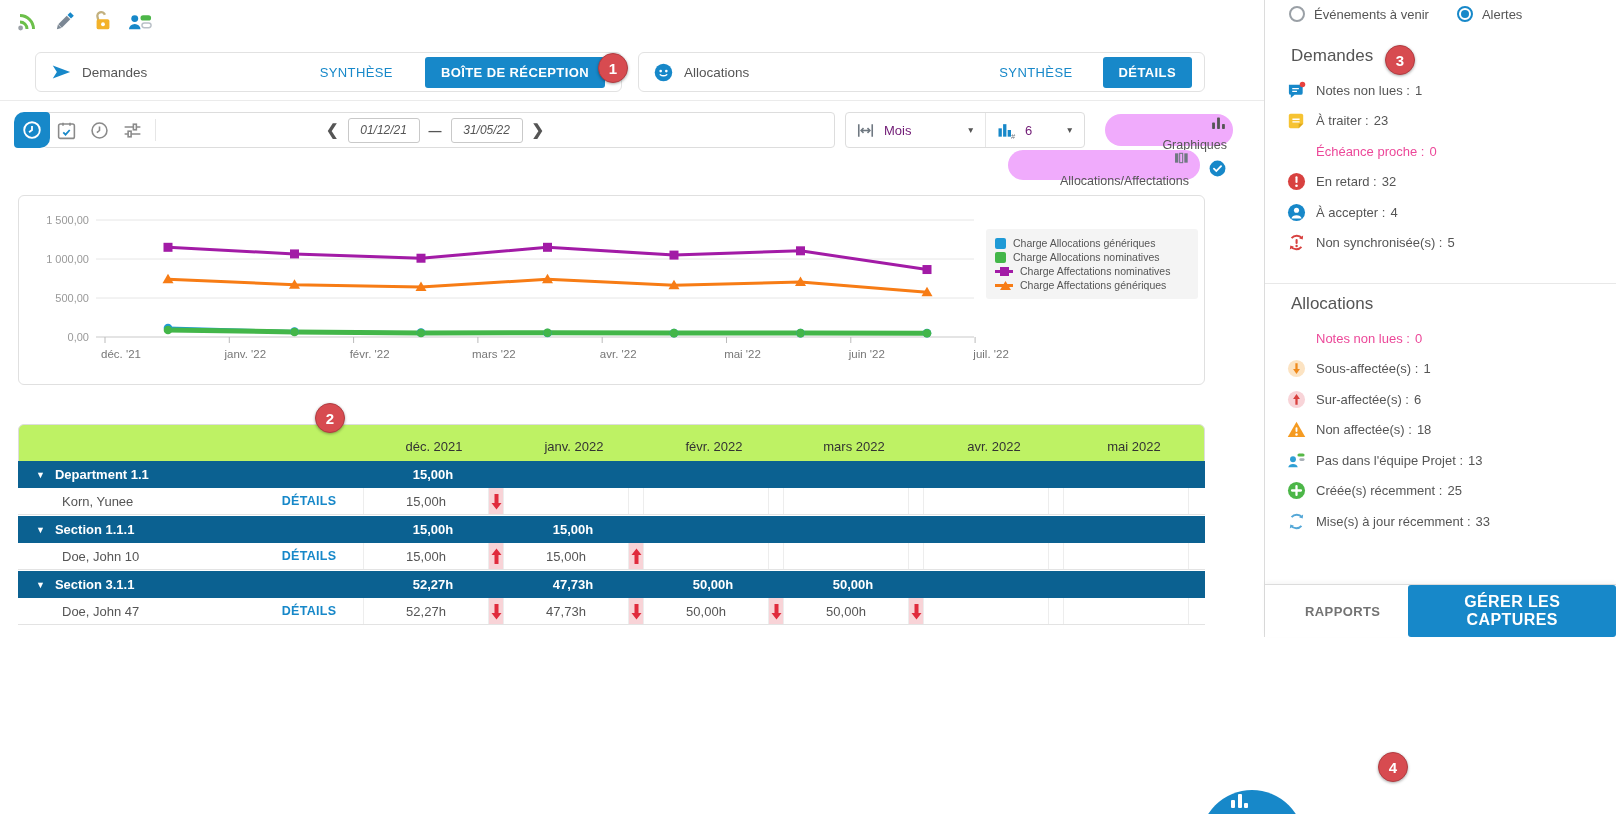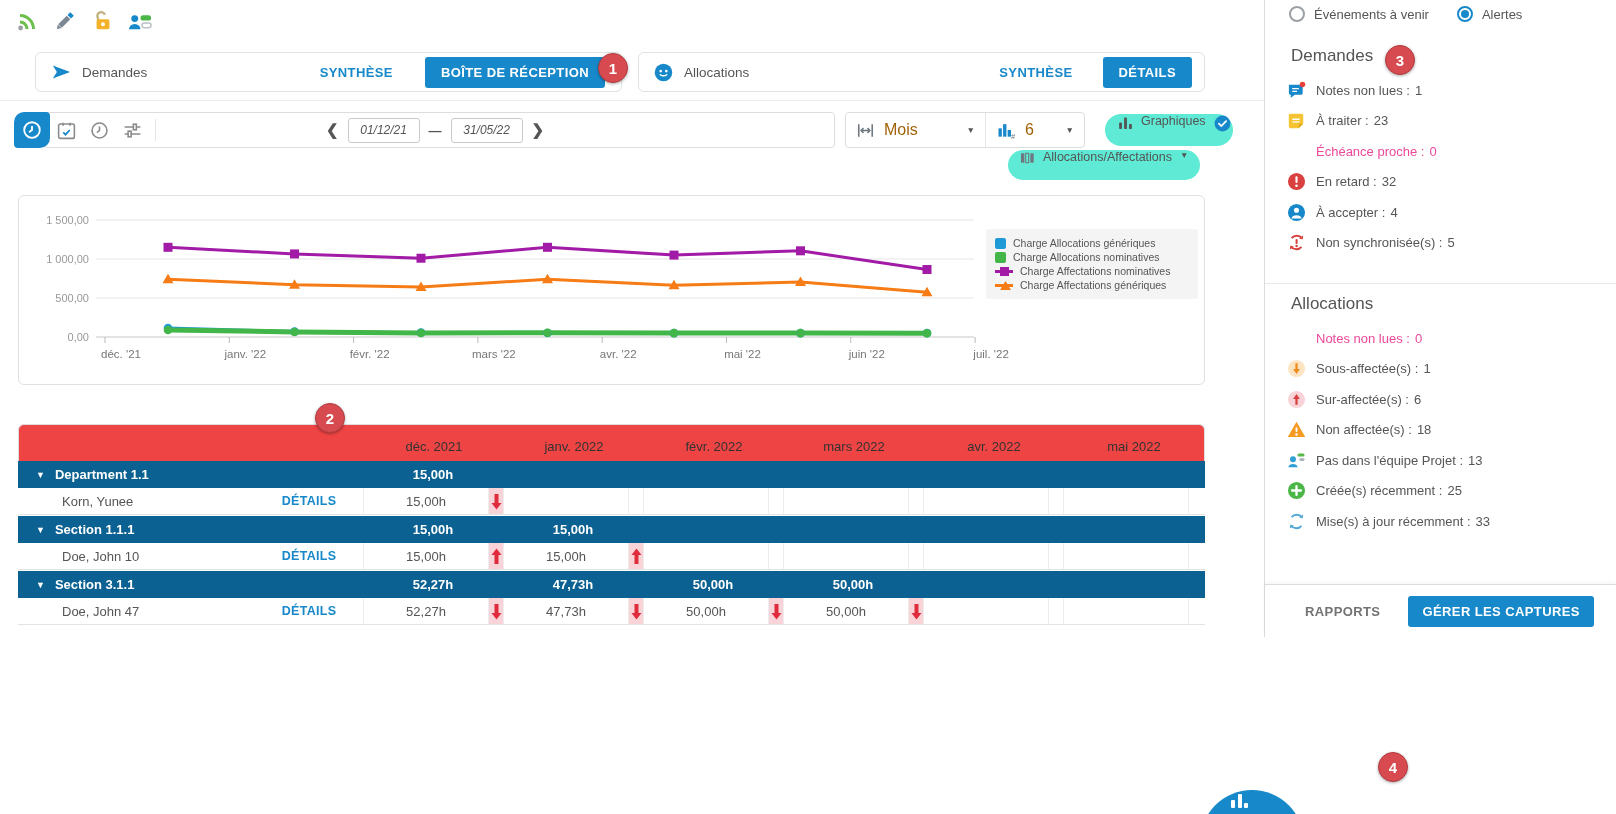--- a/index.html
+++ b/index.html
@@ -12,21 +12,21 @@
   .tb-icon{width:25px;height:25px;display:flex;align-items:center;justify-content:center;cursor:pointer;}
 
   
   .hpanel{position:absolute;top:52px;height:40px;border:1px solid #e2e2e2;border-radius:6px;
           display:flex;align-items:center;background:#fff;box-sizing:border-box;}
   #panel-demandes{left:35px;width:587px;}
   #panel-allocations{left:638px;width:567px;}
   .hicon{margin-left:14px;display:flex;}
   .hlabel{font-size:13.5px;color:#555;margin-left:10px;}
   .hspacer{flex:1;}
-  .hlink{font-size:13px;font-weight:bold;color:#1788c9;letter-spacing:.4px;cursor:pointer;}
+  .hlink{font-size:13px;font-weight:normal;color:#1788c9;letter-spacing:.4px;cursor:pointer;}
   .hbtn{background:#1788c9;color:#fff;font-weight:bold;font-size:13px;letter-spacing:.4px;
         padding:8px 16px;border-radius:3px;border:none;cursor:pointer;font-family:inherit;}
   #header-divider{position:absolute;left:0;top:100px;width:1264px;border-top:1px solid #ebebeb;}
 
   
   .callout{position:absolute;width:30px;height:30px;border-radius:50%;background:#d74b50;
            border:1px solid #b23c41;box-shadow:0 1px 3px rgba(0,0,0,.35);color:#fff;
            font-size:15px;font-weight:bold;display:flex;align-items:center;justify-content:center;
            z-index:40;box-sizing:border-box;}
 
@@ -40,43 +40,43 @@
   #date-cluster{position:absolute;left:282px;top:0;height:34px;display:flex;align-items:center;gap:9px;}
   .chev{font-size:15px;color:#555;cursor:pointer;font-weight:bold;}
   .date-input{width:66px;height:21px;border:1px solid #c9c9c9;border-radius:3px;text-align:center;
               font-style:italic;font-size:12px;color:#555;font-family:inherit;background:#fff;}
   .dash{color:#555;font-weight:bold;font-size:13px;}
   #scale-group{position:absolute;left:845px;top:112px;width:240px;height:36px;border:1px solid #ddd;
                border-radius:4px;background:#fff;box-sizing:border-box;display:flex;align-items:stretch;}
   .sg-half{display:flex;align-items:center;cursor:pointer;}
   .sg-half.h1{width:139px;border-right:1px solid #e6e6e6;}
   .sg-half.h2{flex:1;}
-  .sg-label{font-size:16px;color:#a16207;margin-left:9px;}
+  .sg-label{font-size:13px;color:#701a75;margin-left:9px;}
   .caret{font-size:8.5px;color:#555;margin-left:auto;margin-right:10px;}
-  .pill{background:#5eead4;border-radius:16px;display:flex;align-items:flex-start;cursor:pointer;}
+  .pill{background:#f0abfc;border-radius:16px;display:flex;align-items:flex-end;cursor:pointer;flex-direction:column;}
   #graphiques-pill{position:absolute;left:1105px;top:114px;width:128px;height:32px;padding:0 6px 0 12px;
                    box-sizing:border-box;gap:7px;}
   #series-pill{position:absolute;left:1008px;top:150px;width:192px;height:30px;padding:0 11px;
                box-sizing:border-box;gap:8px;}
   .pill-label{font-size:12.5px;color:#555;white-space:nowrap;}
 
   
   #chart-panel{position:absolute;left:18px;top:195px;width:1187px;height:190px;border:1px solid #e0e0e0;
                border-radius:6px;box-sizing:border-box;background:#fff;}
   #chart-svg{position:absolute;left:0;top:0;}
   #legend{position:absolute;left:967px;top:33px;width:212px;background:#f4f4f4;border-radius:3px;
           padding:7px 9px;box-sizing:border-box;}
   .lg-item{display:flex;align-items:center;height:14px;font-size:10.5px;color:#555;gap:7px;}
   .lg-sq{width:11px;height:11px;border-radius:2px;flex:0 0 auto;}
   .lg-ln{width:18px;height:3px;position:relative;flex:0 0 auto;}
   .lg-ln .mk{position:absolute;left:5px;top:-3px;}
 
   
   #table-head{position:absolute;left:18px;top:424px;width:1187px;height:44px;border:1px solid #ddd;
-              border-radius:6px;box-sizing:border-box;display:flex;align-items:center;background:#ef4444;}
+              border-radius:6px;box-sizing:border-box;display:flex;align-items:center;background:#bef264;}
   .th-spacer{width:345px;}
   .th-cell{width:140px;text-align:center;font-size:13px;color:#333;}
   #table-body{position:absolute;left:18px;top:460px;width:1187px;}
   .trow{display:flex;height:27px;box-sizing:border-box;}
   .trow.section{background:#0b6191;color:#fff;font-weight:bold;font-size:13px;margin-top:1px;cursor:pointer;}
   .sname{width:345px;display:flex;align-items:center;}
   .tri{font-size:9px;margin:0 10px 0 18px;}
   .trow.person{background:#fff;border-bottom:1px solid #e3e3e3;font-size:13px;color:#555;}
   .pname{width:237px;display:flex;align-items:center;padding-left:44px;box-sizing:border-box;}
   .pdetails{width:108px;display:flex;align-items:center;justify-content:center;font-weight:bold;
@@ -104,21 +104,21 @@
   #list-demandes{top:75px;}
   #list-allocations{top:323px;}
   .sb-item{height:30.5px;display:flex;align-items:center;font-size:13px;color:#555;cursor:pointer;}
   .sb-ico{width:20px;height:20px;margin-right:10px;display:flex;align-items:center;justify-content:center;flex:0 0 auto;}
   .sb-item.disabled{color:#ec4899;cursor:default;}
   .sb-value{margin-left:5px;}
   #sb-divider{position:absolute;left:0;right:0;top:283px;border-top:1px solid #e8e8e8;}
   #sb-footer{position:absolute;left:0;right:0;bottom:0;height:52px;border-top:1px solid #dcdcdc;
              display:flex;align-items:center;background:#fff;box-shadow:0 -2px 4px rgba(0,0,0,.04);}
   #rapports{margin-left:40px;font-size:13px;font-weight:bold;color:#737373;letter-spacing:.4px;cursor:pointer;}
-  #manage-btn{margin-left:28px;font-size:13px;padding:8px 14px;}
+  #manage-btn{margin-left:28px;font-size:16px;padding:8px 14px;}
 
   
   #fab{position:absolute;left:1200px;top:790px;width:104px;height:104px;border-radius:50%;
        background:#1788c9;z-index:60;cursor:pointer;}
   #fab-icon{position:absolute;left:1231px;top:794px;z-index:61;display:flex;align-items:flex-end;gap:2.5px;}
   #fab-icon span{width:4px;background:#fff;border-radius:1px;display:block;}
 </style>
 </head>
 <body>
 

